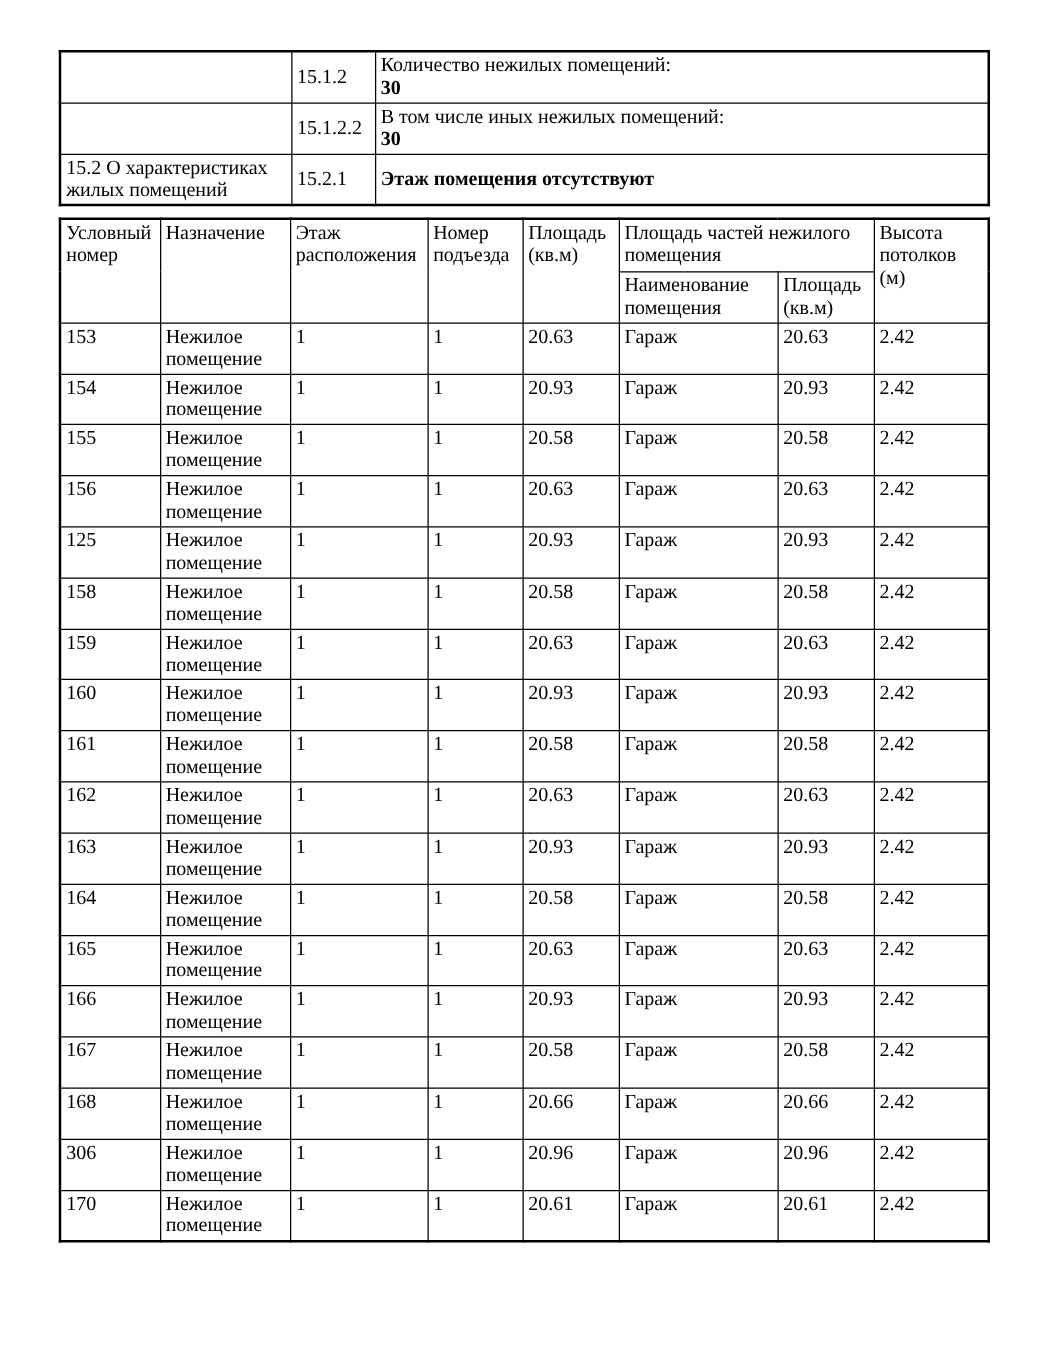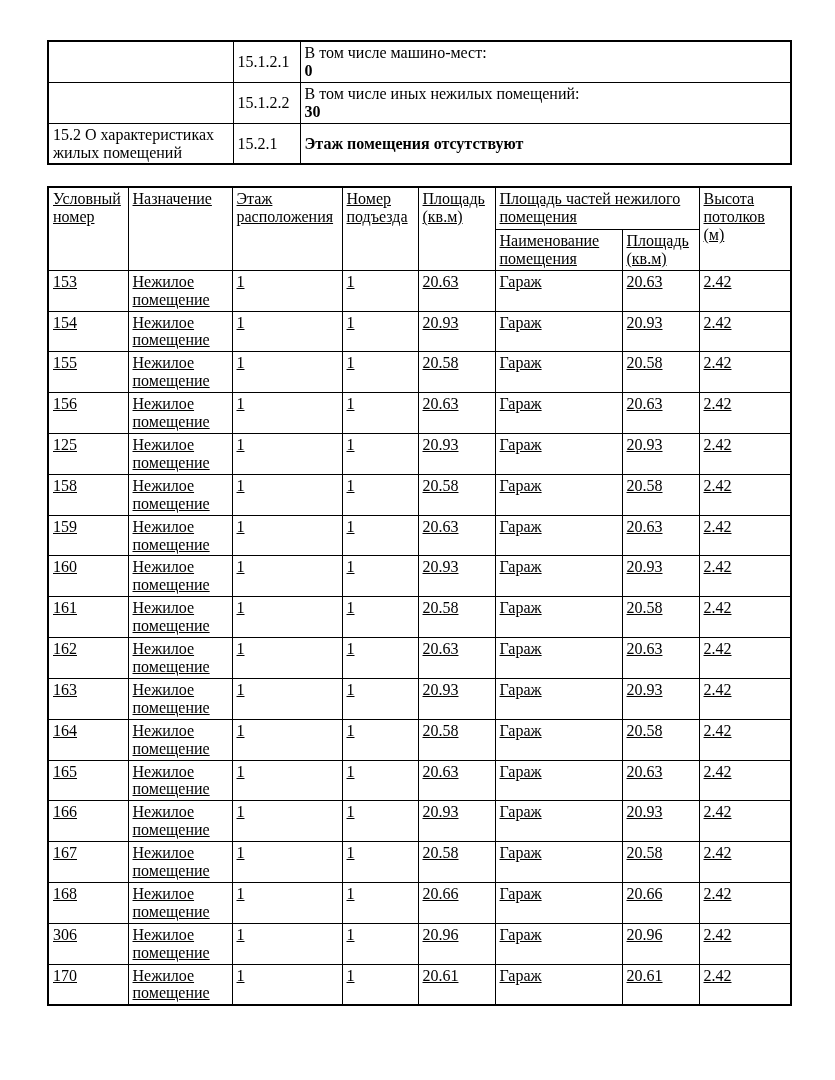--- a/index.html
+++ b/index.html
@@ -29,45 +29,45 @@
     overflow: hidden;
   }
   .bold { font-weight: bold; }
 
   
   .summary-table tr { height: 38px; }
   .summary-table td { vertical-align: middle; }
   .summary-table .col-content { vertical-align: middle; }
 
   
-  .rooms-table { margin-top: 21px; text-decoration: underline; }
+  .rooms-table { margin-top: 9px; }
   .rooms-table thead tr.hrow1 { height: 42px; }
   .rooms-table thead tr.hrow2 { height: 36px; }
   .rooms-table th { vertical-align: top; }
   .rooms-table tbody tr { height: 40px; }
   .rooms-table tbody td { vertical-align: top; }
 </style>
 </head>
 <body>
 
 <div class="page">
 
   <table class="doc-table summary-table">
     <colgroup>
       <col style="width:185px">
       <col style="width:67px">
       <col style="width:491px">
     </colgroup>
     <tbody id="summary-body">
         <tr>
           <td class="col-section"></td>
-          <td class="col-code">15.1.2.1</td>
+          <td class="col-code">15.1.2</td>
           <td class="col-content">
-            <div>В том числе машино-мест:</div>
-            <div class="bold">0</div>
+            <div>Количество нежилых помещений:</div>
+            <div class="bold">30</div>
           </td>
         </tr>
         <tr>
           <td class="col-section"></td>
           <td class="col-code">15.1.2.2</td>
           <td class="col-content">
             <div>В том числе иных нежилых помещений:</div>
             <div class="bold">30</div>
           </td>
         </tr>

